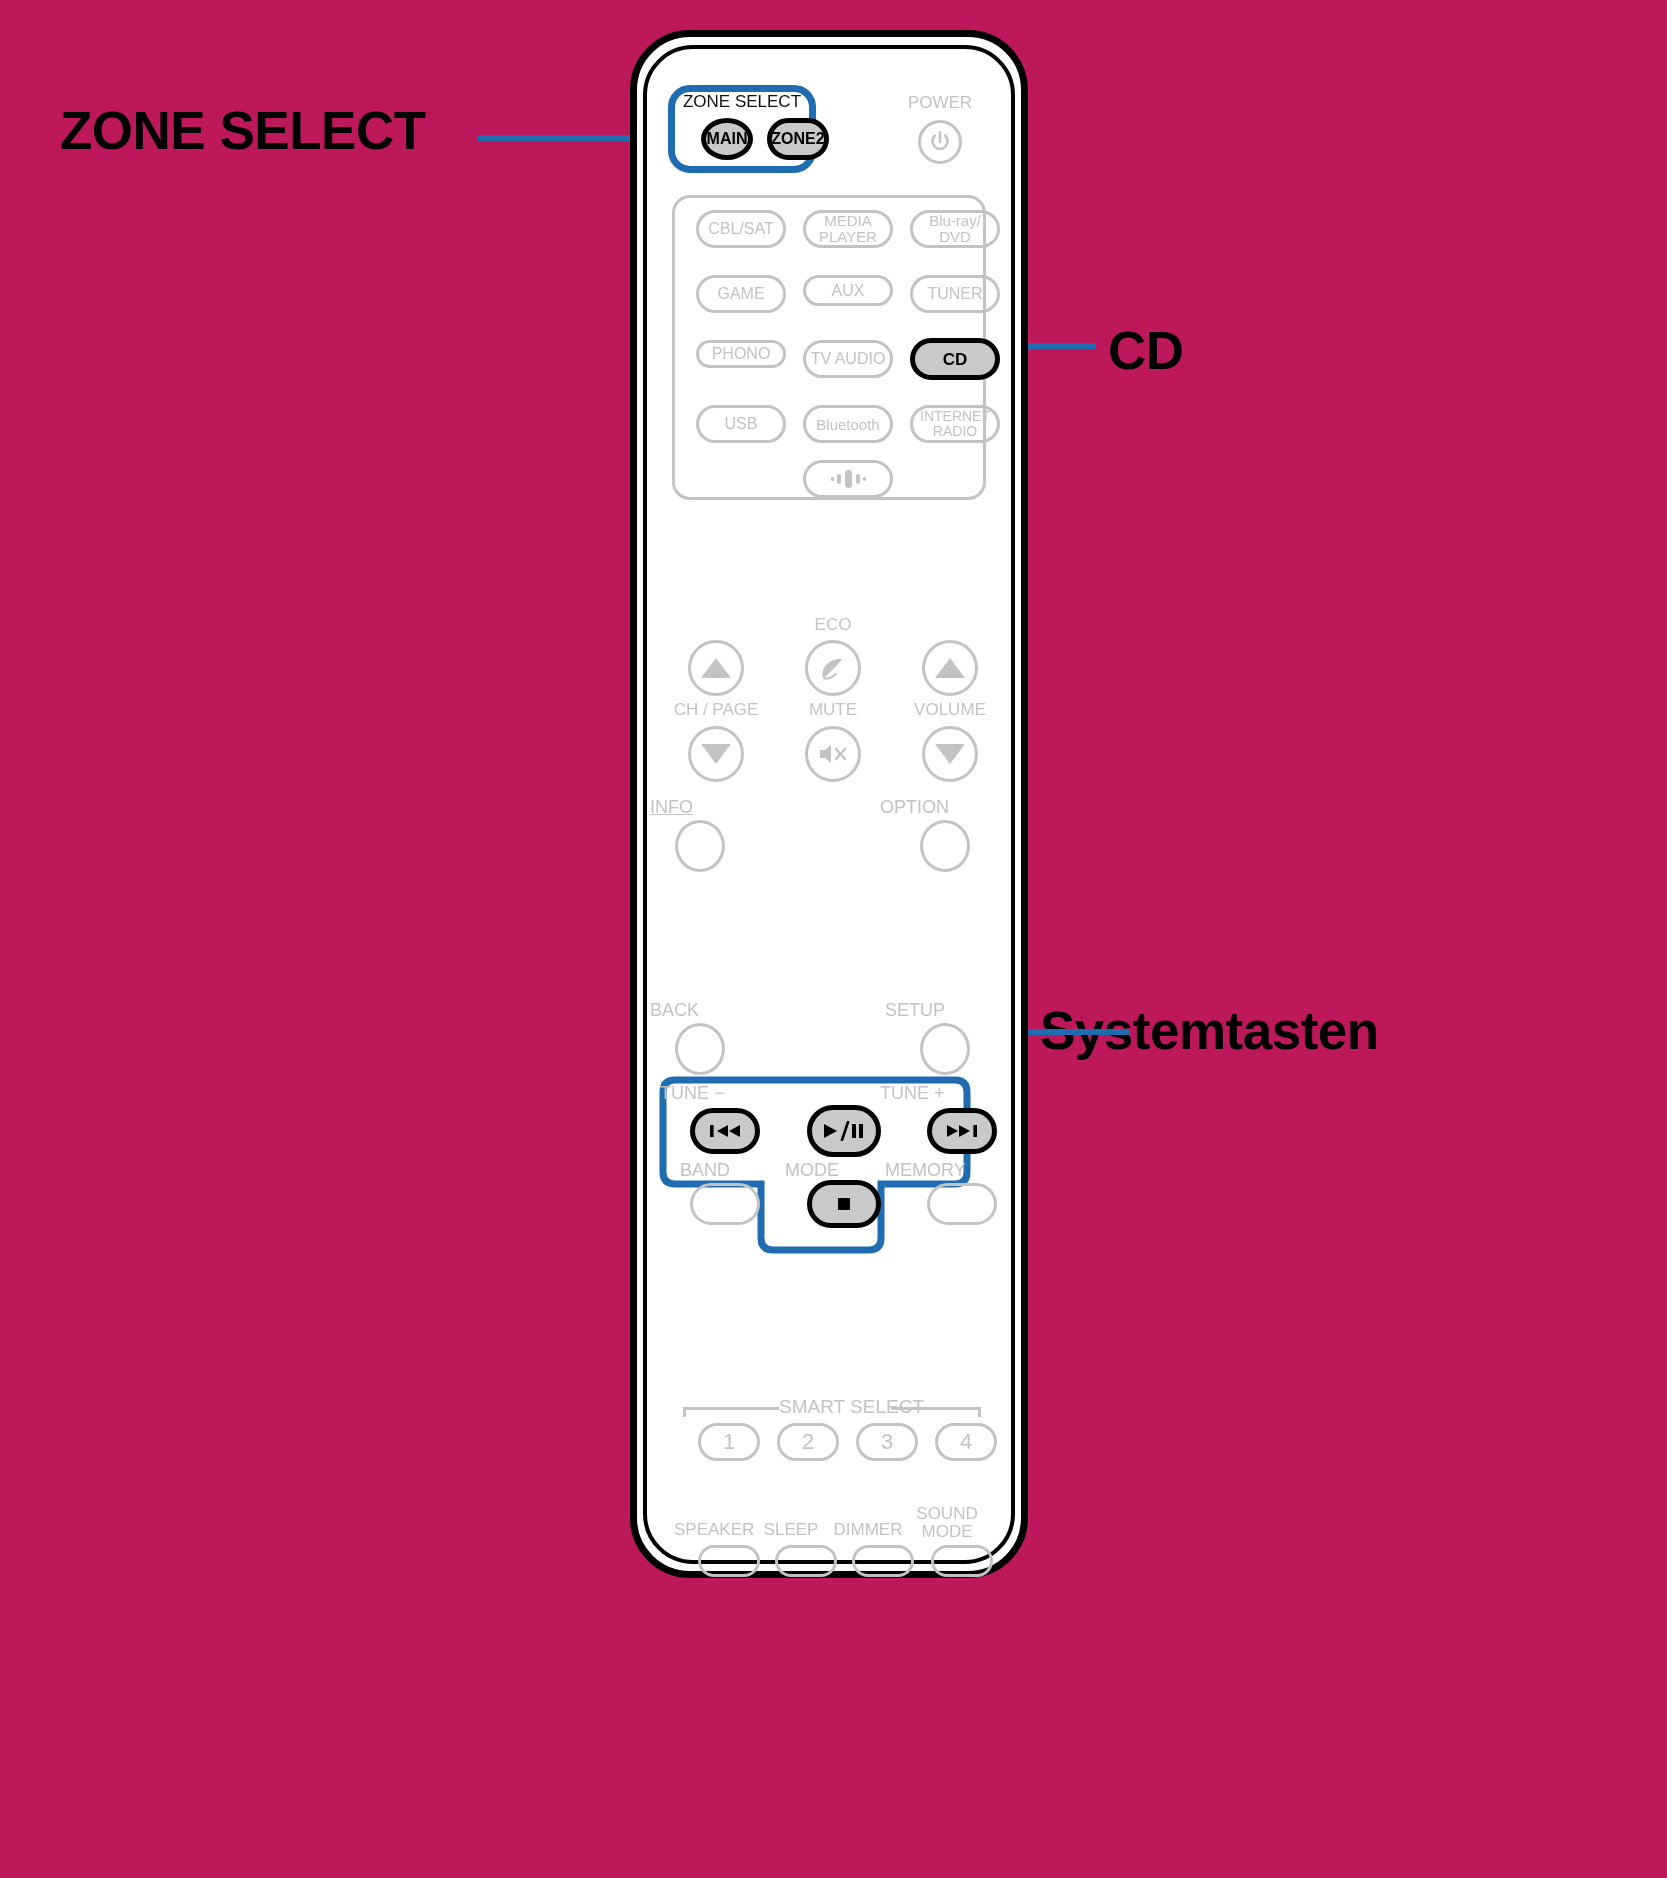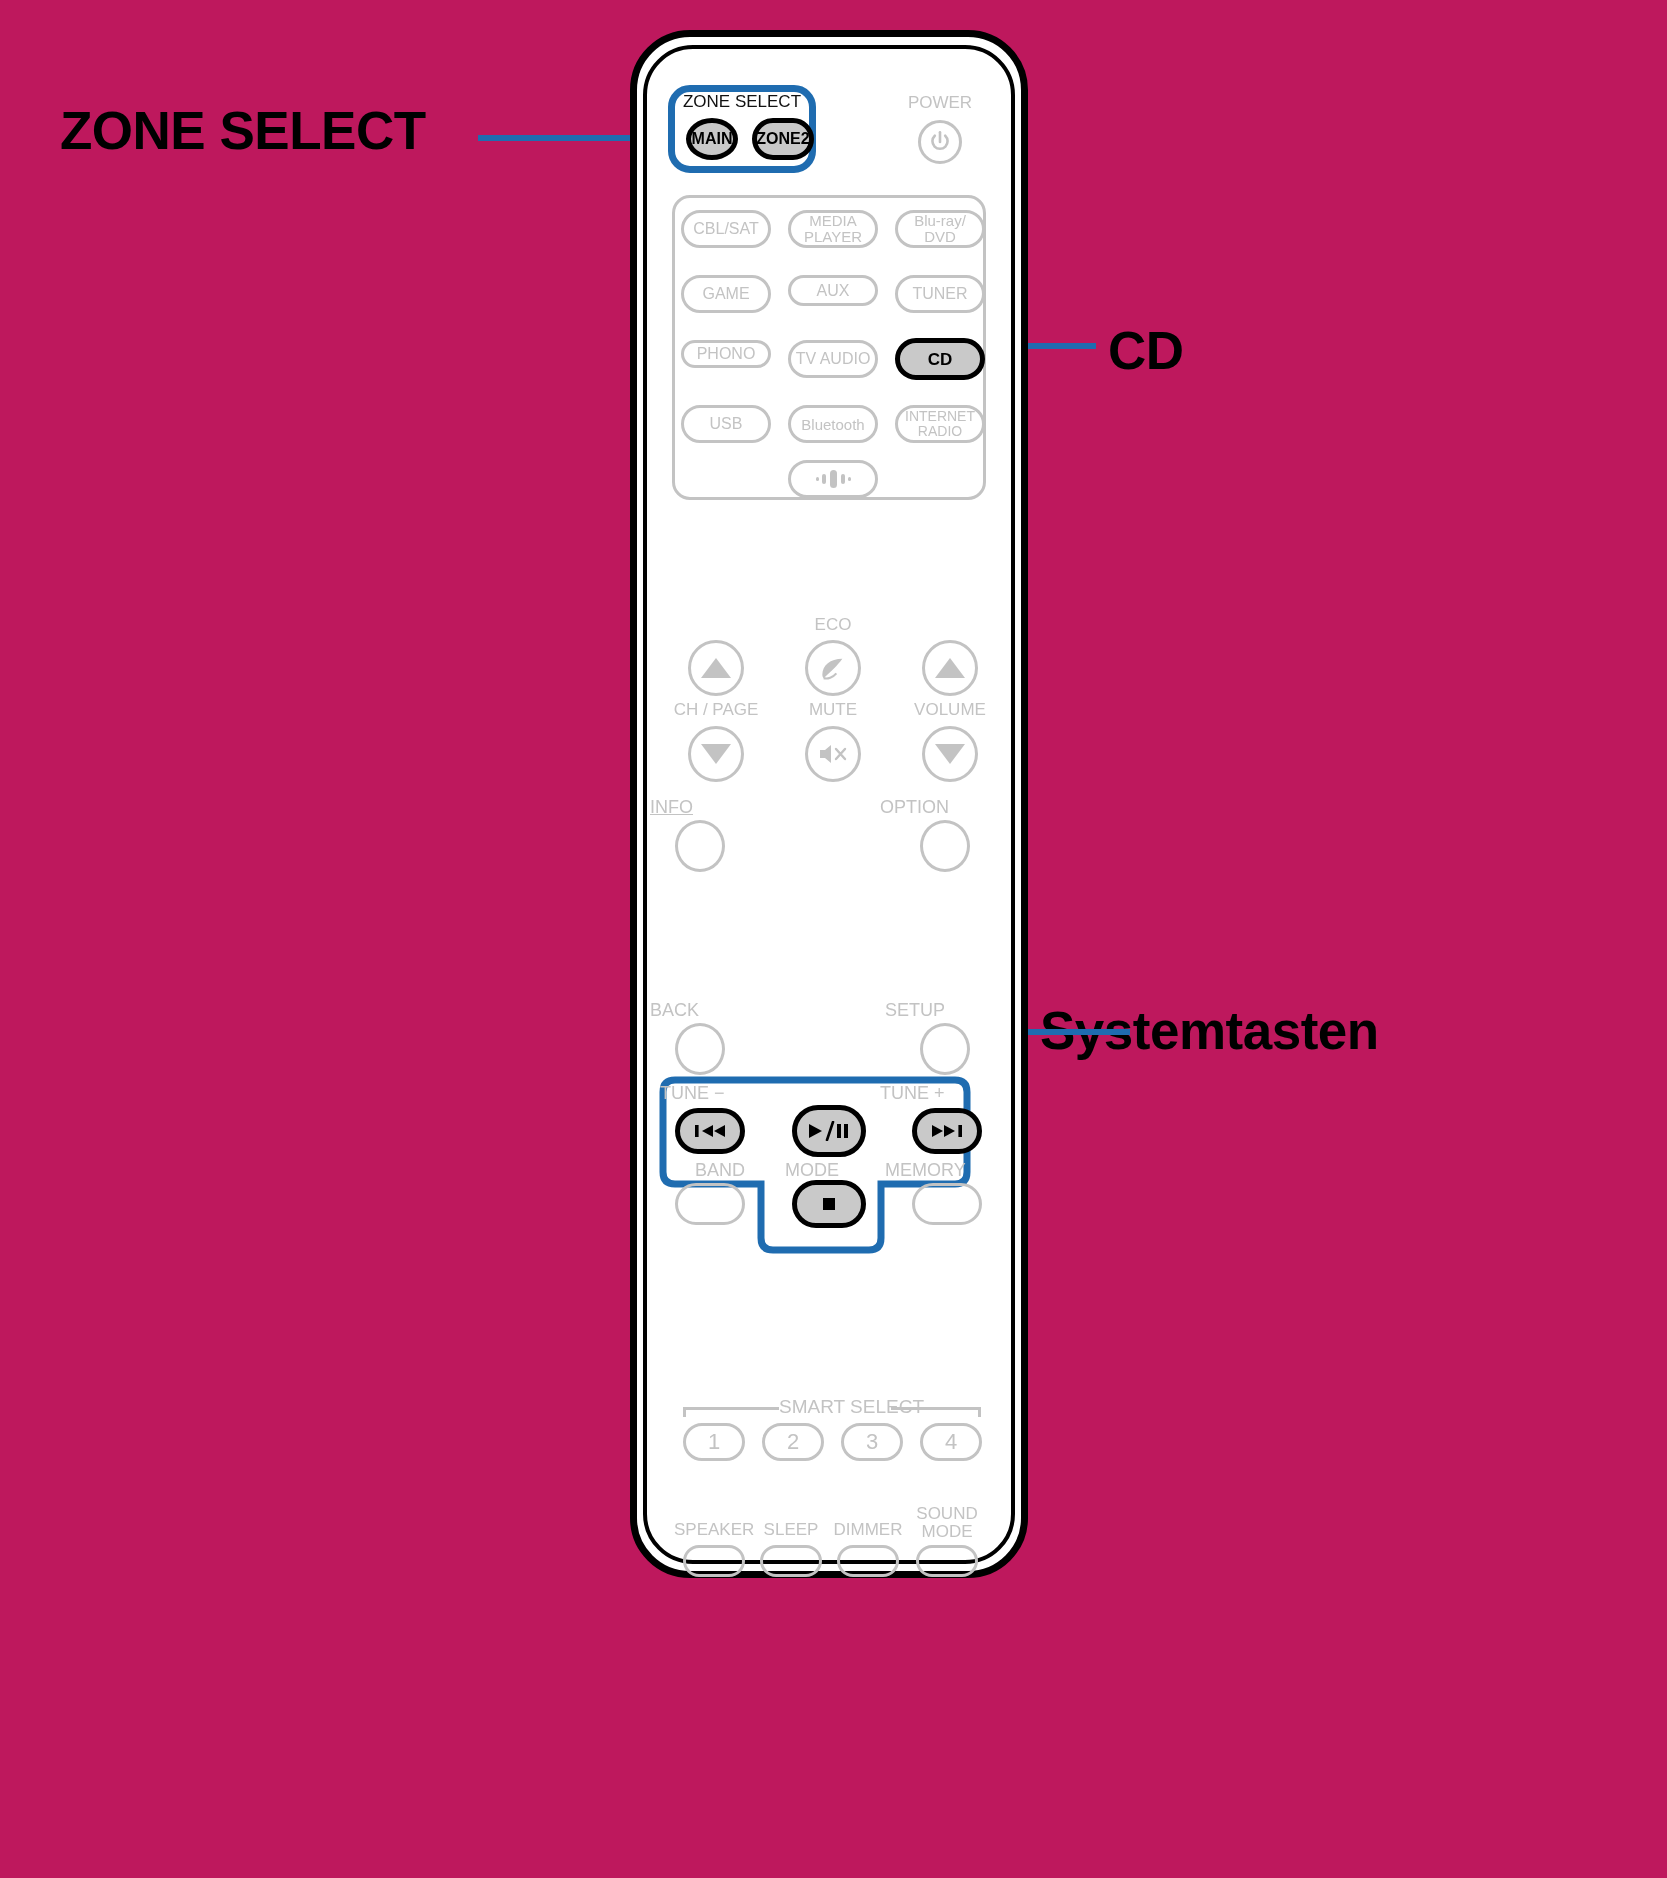--- a/index.html
+++ b/index.html
@@ -73,20 +73,21 @@
     box-sizing: border-box;
     border: 3px solid #c3c3c3;
     border-radius: 999px;
     color: #c3c3c3;
     display: flex;
     align-items: center;
     justify-content: center;
     text-align: center;
     line-height: 1.0;
     background: transparent;
+    margin-left: 15px;
   }
   .circ {
     position: absolute;
     box-sizing: border-box;
     border: 3px solid #c3c3c3;
     border-radius: 50%;
     color: #c3c3c3;
     display: flex;
     align-items: center;
     justify-content: center;
@@ -314,21 +315,21 @@
     </svg>
   </div>
   <div class="pill hl" style="left:912px; top:1108px; width:70px; height:46px;">
     <svg width="36" height="18" viewBox="0 0 36 18" aria-hidden="true">
       <polygon points="3,3 3,15 14,9" fill="#000"></polygon>
       <polygon points="15,3 15,15 26,9" fill="#000"></polygon>
       <rect x="29.4" y="3" width="3.6" height="12" fill="#000"></rect>
     </svg>
   </div>
 
-  <div class="lbl" style="left:660px; top:1160px; width:90px; font-size:18px; text-align:left;padding-left:35px;">BAND</div>
+  <div class="lbl" style="left:660px; top:1160px; width:90px; font-size:18px; text-align:center;">BAND</div>
   <div class="lbl" style="left:785px; top:1160px; width:90px; font-size:18px; text-align:left;">MODE</div>
   <div class="lbl" style="left:885px; top:1160px; width:110px; font-size:18px; text-align:left;">MEMORY</div>
 
   <div class="pill" style="left:675px; top:1183px; width:70px; height:42px;"></div>
   <div class="pill hl" style="left:792px; top:1180px; width:74px; height:48px; border-radius:24px;">
     <svg width="20" height="20" viewBox="0 0 20 20" aria-hidden="true">
       <rect x="4" y="4" width="12" height="12" fill="#000"></rect>
     </svg>
   </div>
   <div class="pill" style="left:912px; top:1183px; width:70px; height:42px;"></div>

